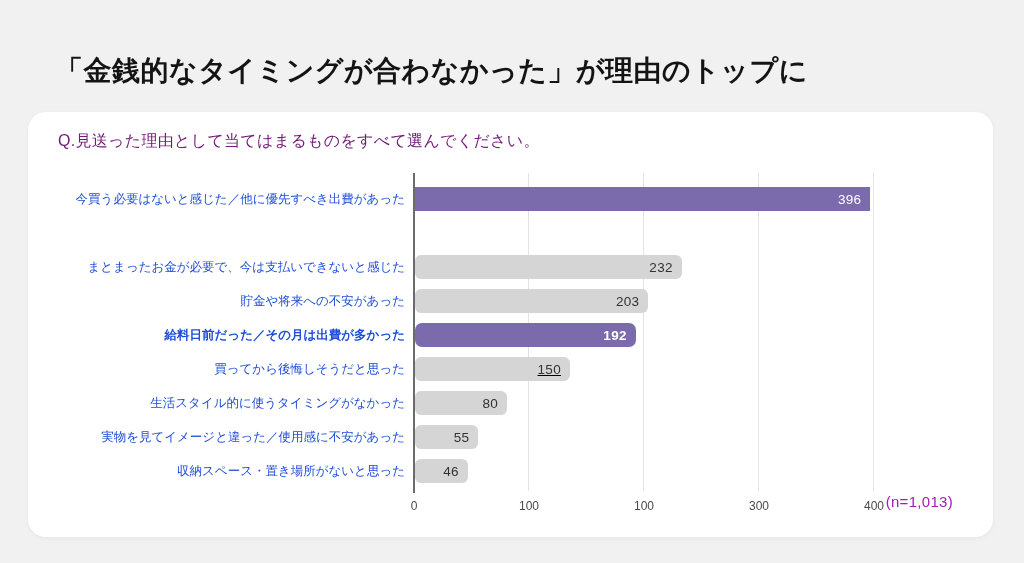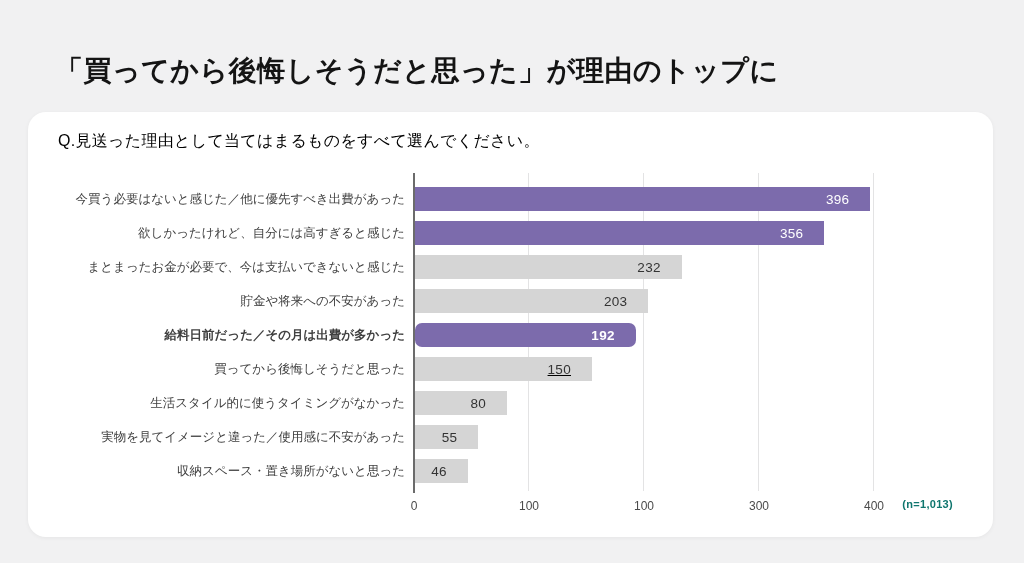--- a/index.html
+++ b/index.html
@@ -17,87 +17,81 @@
   }
   .card {
     position: absolute; left: 28px; top: 112px;
     width: 965px; height: 425px;
     background: var(--card, #ffffff);
     border-radius: 18px;
     box-shadow: 0 1px 4px rgba(0,0,0,0.05);
     padding: 19px 30px;
   }
   .question {
-    font-size: 16px; color: #000000; letter-spacing: 0.3px;
+    font-size: 16px; color: #701a75; letter-spacing: 0.3px;
     white-space: nowrap;
   }
   .chart { position: relative; margin-top: 21px; height: 350px; }
   .axis-line {
     position: absolute; left: 355px; top: 0;
     width: 2px; height: 320px;
     background: var(--axis, #6b6b6b);
   }
   .gridline {
     position: absolute; top: 0; width: 1px; height: 318px;
     background: var(--grid, #e3e3e4);
   }
   .row { position: absolute; left: 0; height: 24px; width: 100%; }
   .row-label {
     position: absolute; left: 0; top: 0; width: 347px; height: 24px;
     line-height: 24px; text-align: right;
-    font-size: 12.5px; color: #404040; white-space: nowrap;
+    font-size: 12.5px; color: #1d4ed8; white-space: nowrap;
   }
   .bar {
     position: absolute; left: 357px; top: 0; height: 24px;
     display: flex; align-items: center; justify-content: flex-end;
-    padding-right: 21px;
+    padding-right: 9px;
   }
   .bar.highlight { background: var(--hl, #7c6bac); }
-  .bar.default   { background: var(--df, #d5d5d5); }
+  .bar.default   { background: var(--df, #d5d5d5); border-radius: 6px; }
   .bar-value { font-size: 13.5px; letter-spacing: 0.3px; }
   .bar.highlight .bar-value { color: var(--val-hl, #ffffff); }
   .bar.default   .bar-value { color: var(--val-df, #333333); }
   .tick-label {
     position: absolute; top: 326px; width: 60px;
     text-align: center; font-size: 12px; color: #4a4a4a;
   }
   .n-label {
     position: absolute; right: 10px; bottom: 13px;
-    font-size: 11px; color: #0f766e; letter-spacing: 0.3px; font-weight: bold;
+    font-size: 15px; color: #a21caf; letter-spacing: 0.3px;
   }
 </style>
 </head>
 <body>
 
 <div class="page">
-  <h1 class="title">「買ってから後悔しそうだと思った」が理由のトップに</h1>
+  <h1 class="title">「金銭的なタイミングが合わなかった」が理由のトップに</h1>
   <div class="card">
     <div class="question">Q.見送った理由として当てはまるものをすべて選んでください。</div>
     <div class="chart" id="chart">
       <div class="axis-line"></div>
       <div class="n-label">(n=1,013)</div>
     <div class="tick-label" style="left: 326px;">0</div>
         <div class="gridline" style="left: 470px;"></div>
         <div class="tick-label" style="left: 441px;">100</div>
         <div class="gridline" style="left: 585px;"></div>
         <div class="tick-label" style="left: 556px;">100</div>
         <div class="gridline" style="left: 700px;"></div>
         <div class="tick-label" style="left: 671px;">300</div>
         <div class="gridline" style="left: 815px;"></div>
         <div class="tick-label" style="left: 786px;">400</div>
         <div class="row" style="top: 14px;">
           <div class="row-label">今買う必要はないと感じた／他に優先すべき出費があった</div>
           <div class="bar highlight" style="width: 455.4px;">
             <span class="bar-value">396</span>
-          </div>
-        </div>
-        <div class="row" style="top: 48px;">
-          <div class="row-label">欲しかったけれど、自分には高すぎると感じた</div>
-          <div class="bar highlight" style="width: 409.4px;">
-            <span class="bar-value">356</span>
           </div>
         </div>
         <div class="row" style="top: 82px;">
           <div class="row-label">まとまったお金が必要で、今は支払いできないと感じた</div>
           <div class="bar default" style="width: 266.8px;">
             <span class="bar-value">232</span>
           </div>
         </div>
         <div class="row" style="top: 116px;">
           <div class="row-label">貯金や将来への不安があった</div>
@@ -106,21 +100,21 @@
           </div>
         </div>
         <div class="row" style="top: 150px; font-weight: bold;">
           <div class="row-label">給料日前だった／その月は出費が多かった</div>
           <div class="bar highlight" style="width: 220.8px; border-radius: 7px;">
             <span class="bar-value">192</span>
           </div>
         </div>
         <div class="row" style="top: 184px;">
           <div class="row-label">買ってから後悔しそうだと思った</div>
-          <div class="bar default" style="width: 177px; text-decoration: underline;">
+          <div class="bar default" style="width: 155px; text-decoration: underline;">
             <span class="bar-value">150</span>
           </div>
         </div>
         <div class="row" style="top: 218px;">
           <div class="row-label">生活スタイル的に使うタイミングがなかった</div>
           <div class="bar default" style="width: 92px;">
             <span class="bar-value">80</span>
           </div>
         </div>
         <div class="row" style="top: 252px;">

